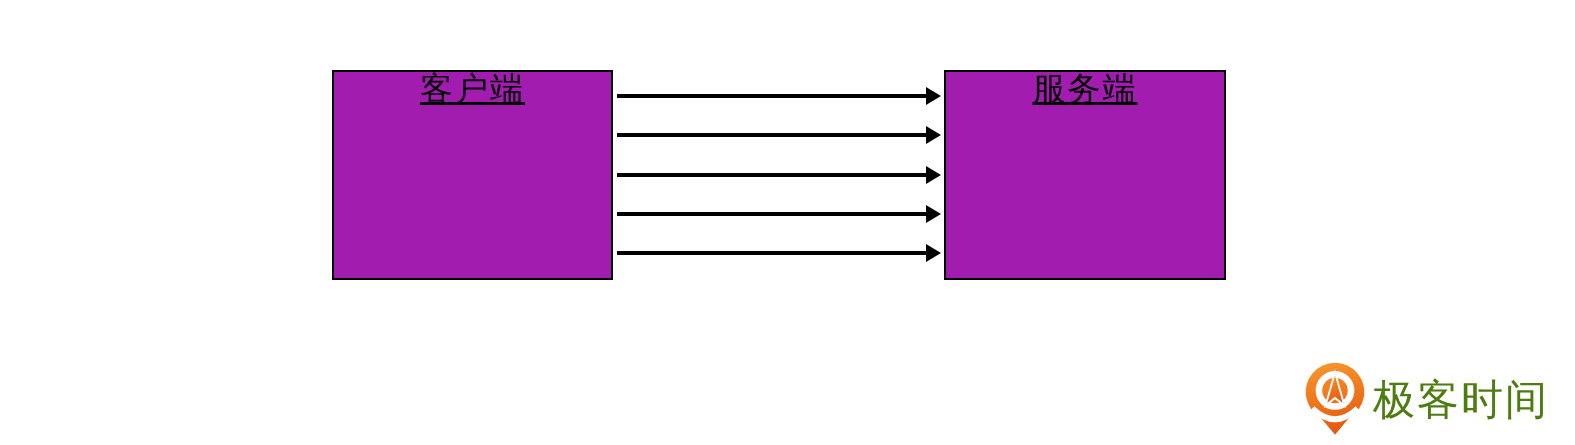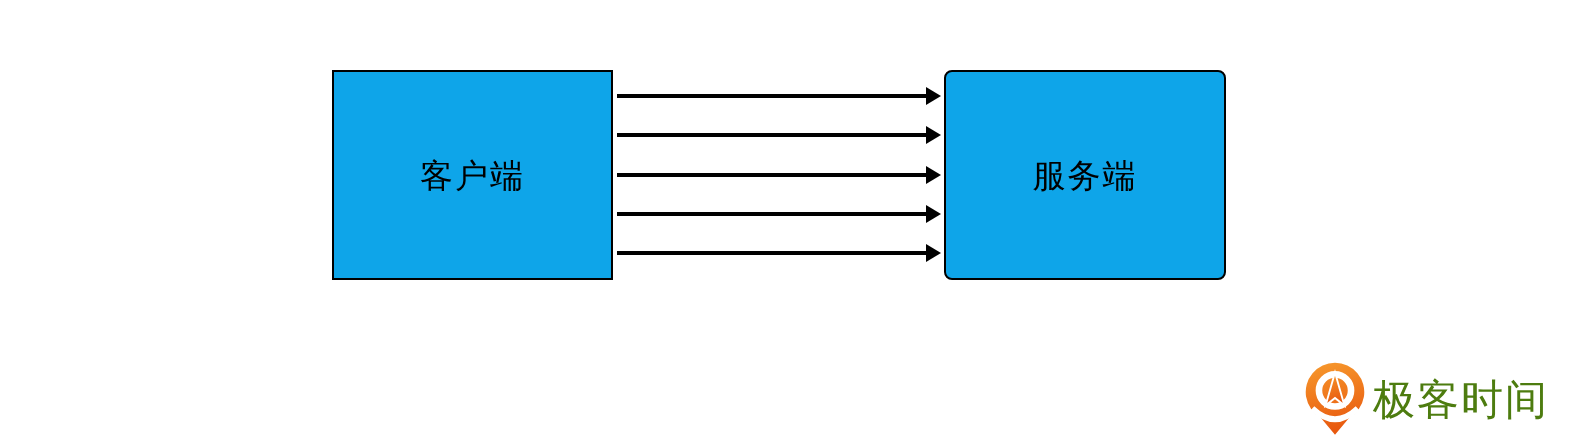--- a/index.html
+++ b/index.html
@@ -12,29 +12,29 @@
     position: relative;
     width: 1575px;
     height: 445px;
     background: #ffffff;
     overflow: hidden;
   }
   .box {
     position: absolute;
     top: 70px;
     height: 210px;
-    background: #0ea5e9;
+    background: #a21caf;
     border: 2px solid #000000;
     box-sizing: border-box;
     display: flex;
-    align-items: center;
     justify-content: center;
+    text-decoration: underline;
   }
   .box.client { left: 332px; width: 281px; }
-  .box.server { left: 944px; width: 282px; border-radius: 8px; }
+  .box.server { left: 944px; width: 282px; }
   .box-label {
     font-size: 33px;
     color: #000000;
     letter-spacing: 2px;
     line-height: 1;
   }
   .arrows {
     position: absolute;
     left: 617px;
     top: 94px;

